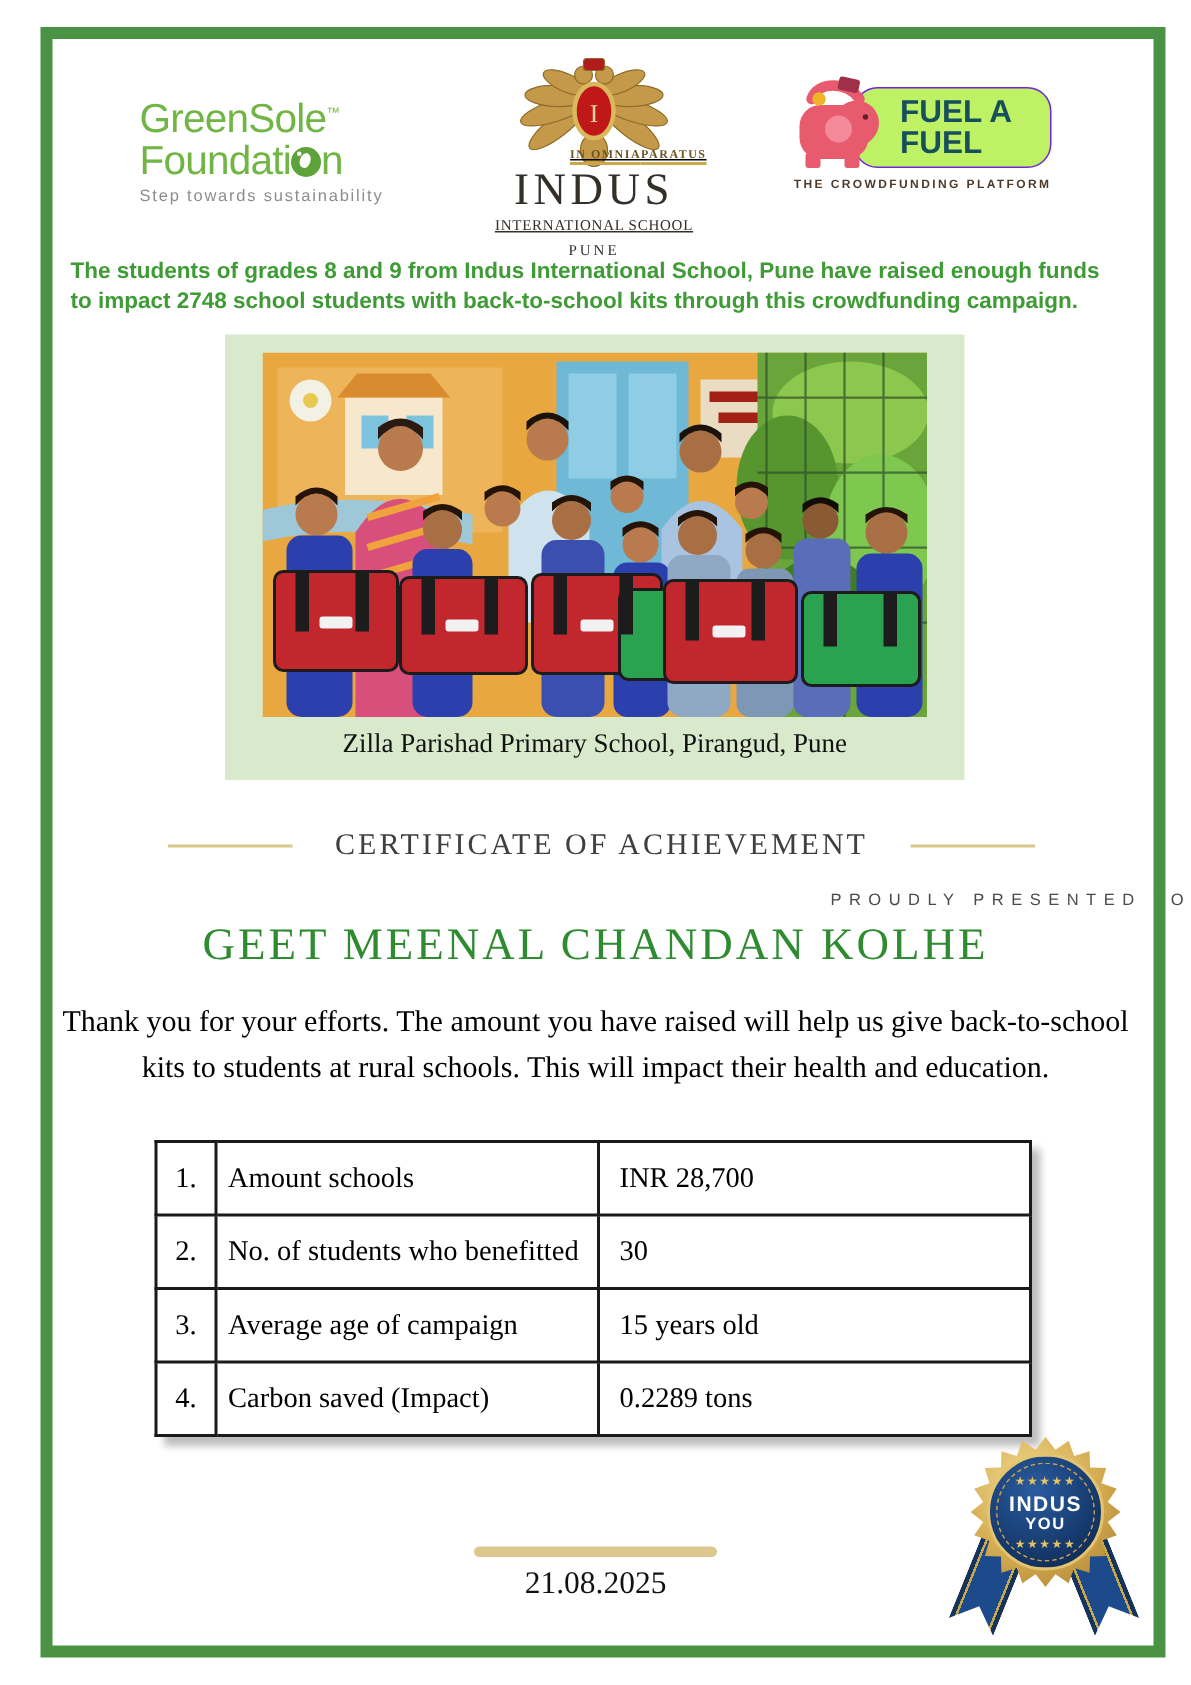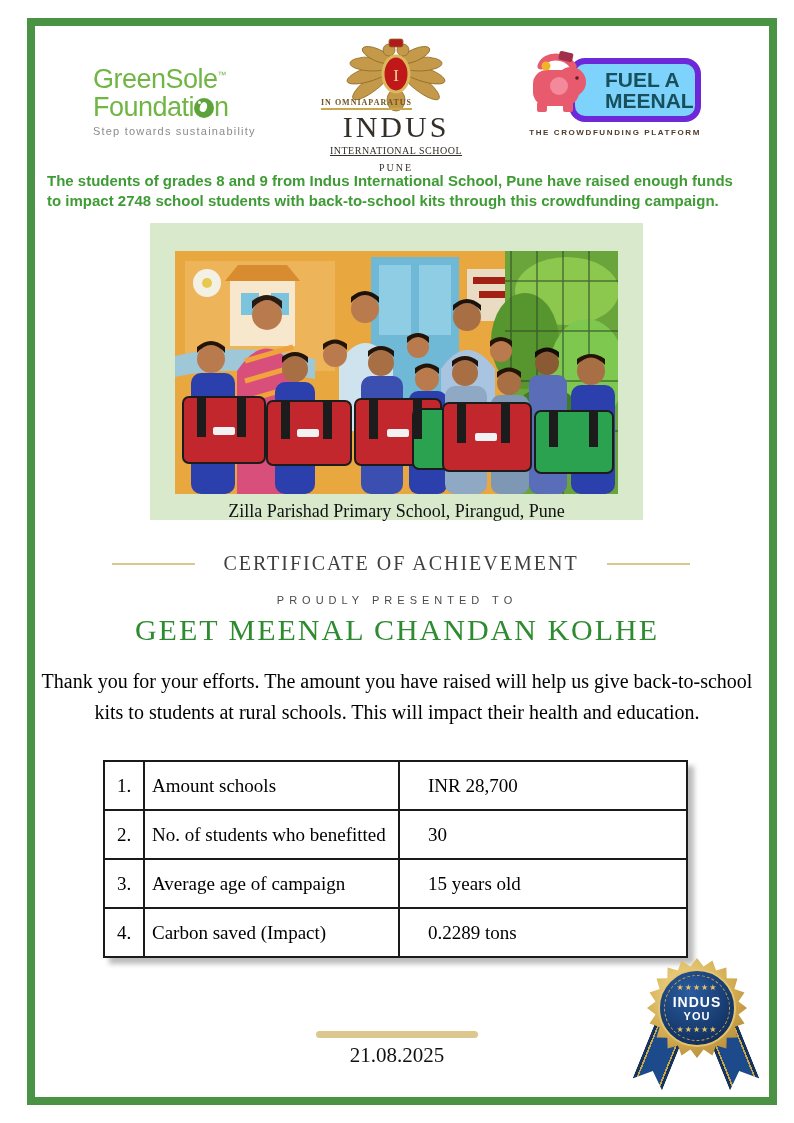--- a/index.html
+++ b/index.html
@@ -16,60 +16,60 @@
   .gs-l1 sup { font-size:9px; color:#71b544; }
   .gs-l2 { font-size:27px; color:#71b544; letter-spacing:-0.5px; line-height:28px; }
   .foot-o { display:inline-block; width:20px; height:20px; background:#5da339; border-radius:50%; position:relative; vertical-align:-2px; }
   .foot-o::before { content:""; position:absolute; left:6px; top:4px; width:7px; height:10px; background:#fff; border-radius:50% 50% 45% 45%; transform:rotate(18deg); }
   .foot-o::after { content:""; position:absolute; left:4px; top:3px; width:3px; height:3px; background:#fff; border-radius:50%; }
   .gs-tag { font-size:11px; color:#8c8c8c; letter-spacing:1.2px; margin-top:4px; }
 
   
   .indus { width:150px; text-align:center; font-family:"Liberation Serif", serif; }
   .indus-crest { display:block; margin:0 auto; }
-  .indus-motto { display:flex; justify-content:flex-start; margin-top:-14px; }
+  .indus-motto { display:flex; justify-content:flex-end; margin-top:-14px;text-decoration:underline; }
   .indus-motto span { font-size:8px; letter-spacing:1px; color:#6d5420; border-bottom:2px solid #c9a84c; padding-bottom:1px; font-weight:bold; }
   .indus-name { font-size:30px; color:#352f2a; letter-spacing:3px; line-height:32px; margin-top:1px; }
   .indus-sub { font-size:10px; color:#352f2a; letter-spacing:0.5px; line-height:15px;text-decoration:underline; }
   .indus-city { font-size:10px; color:#352f2a; letter-spacing:2px; margin-top:4px; }
 
   
   .fad { margin-top:20px; width:172px; position:relative; }
-  .fad-box { margin-left:40px; border:6px solid #6d28d9; border-radius:16px; padding:5px 8px 5px 30px; background:#7dd3fc; width:132px; }
+  .fad-box { margin-left:40px; border:1px solid #6d28d9; border-radius:16px; padding:5px 8px 5px 30px; background:#bef264; width:132px; }
   .fad-t1, .fad-t2 { font-size:21px; font-weight:800; color:#17505c; letter-spacing:0; line-height:21px; }
   .fad-elephant { position:absolute; left:0; top:-8px; z-index:2; }
   .fad-tag { font-size:8px; color:#4e3b2a; letter-spacing:1.6px; font-weight:bold; margin-top:6px; text-align:right; }
 
   
   .intro { position:absolute; top:171px; left:47px; width:700px; text-align:left;
            color:#3f9b35; font-weight:bold; font-size:15px; line-height:19.5px; }
 
   
-  .photo-frame { position:absolute; top:223px; left:150px; width:493px; height:297px; background:#d8e9cc; padding-top:28px; }
+  .photo-frame { position:absolute; top:223px; left:150px; width:493px; height:297px; background:#d8e9cc; padding-top:12px; }
   .photo { display:block; margin:0 auto; }
   .photo-caption { text-align:center; font-family:"Liberation Serif", serif; font-size:18px; color:#111; margin-top:7px; }
 
   
   .heading-row { position:absolute; top:552px; left:112px; width:578px; display:flex; align-items:center; gap:28px; }
   .gold-line { flex:1; height:2px; background:#d9c78c; }
   .cert-heading { font-family:"Liberation Serif", serif; font-size:20px; letter-spacing:2px; color:#3f3f3f; white-space:nowrap; }
-  .presented { position:absolute; top:594px; left:0; width:100%; text-align:center; font-size:11px; letter-spacing:5px; color:#4a4a4a; }
+  .presented { position:absolute; top:594px; left:0; width:100%; text-align:right; font-size:11px; letter-spacing:5px; color:#4a4a4a; }
   .recipient { position:absolute; top:613px; left:0; width:100%; text-align:center; font-family:"Liberation Serif", serif;
                font-size:30px; letter-spacing:2px; color:#2e8b30; }
   .message { position:absolute; top:666px; left:27px; width:740px; text-align:center;
              font-family:"Liberation Serif", serif; font-size:20px; line-height:31px; color:#000; }
 
   
   .impact-table { position:absolute; top:760px; left:103px; width:585px; border-collapse:collapse;
                   font-family:"Liberation Serif", serif; font-size:19px; color:#000;
                   box-shadow:6px 6px 5px #bcbcbc; background:#fff; }
   .impact-table td { border:2px solid #1a1a1a; height:49px; vertical-align:middle; }
   .impact-table td.num { width:40px; text-align:center; }
   .impact-table td.label { width:255px; padding-left:7px; }
-  .impact-table td.value { padding-left:28px;margin-top:31px; }
+  .impact-table td.value { padding-left:13px;margin-top:31px; }
 
   
   .date-block { position:absolute; top:1031px; left:0; width:100%; text-align:center; }
   .date-rule { width:162px; height:7px; border-radius:4px; background:#dcc88e; margin:0 auto; }
   .date-text { font-family:"Liberation Serif", serif; font-size:21px; color:#111; margin-top:5px; }
 
   
   .badge { position:absolute; top:958px; left:645px; width:104px; height:140px; z-index:6; }
   .ribbon { position:absolute; top:58px; width:32px; height:74px; transform-origin:top center;
             background:linear-gradient(90deg,#16335c 0 10%, #c9a84c 10% 15%, #1d4a8a 15% 85%, #c9a84c 85% 90%, #16335c 90% 100%);
@@ -136,21 +136,21 @@
         <rect x="34" y="52" width="10" height="10" rx="2" fill="#e85a6e"></rect>
         <circle cx="42" cy="32" r="15" fill="#e85a6e"></circle>
         <circle cx="30" cy="36" r="9" fill="#f3899a"></circle>
         <circle cx="48" cy="28" r="1.8" fill="#5d1f2a"></circle>
         <path d="M44 16 C 36 4, 16 4, 12 16" stroke="#e85a6e" stroke-width="7" fill="none" stroke-linecap="round"></path>
         <rect x="30" y="2" width="14" height="9" rx="2" fill="#a03048" transform="rotate(12 37 6)"></rect>
         <circle cx="17" cy="16" r="4.5" fill="#f0b429"></circle>
       </svg>
       <div class="fad-box">
         <div class="fad-t1">FUEL A</div>
-        <div class="fad-t2">MEENAL</div>
+        <div class="fad-t2">FUEL</div>
       </div>
       <div class="fad-tag">THE CROWDFUNDING PLATFORM</div>
     </div>
   </div>
 
   <div class="intro">The students of grades 8 and 9 from Indus International School, Pune have raised enough funds to impact 2748 school students with back-to-school kits through this crowdfunding campaign.</div>
 
   <div class="photo-frame">
     <svg class="photo" width="443" height="243" viewBox="0 0 443 243">
 

